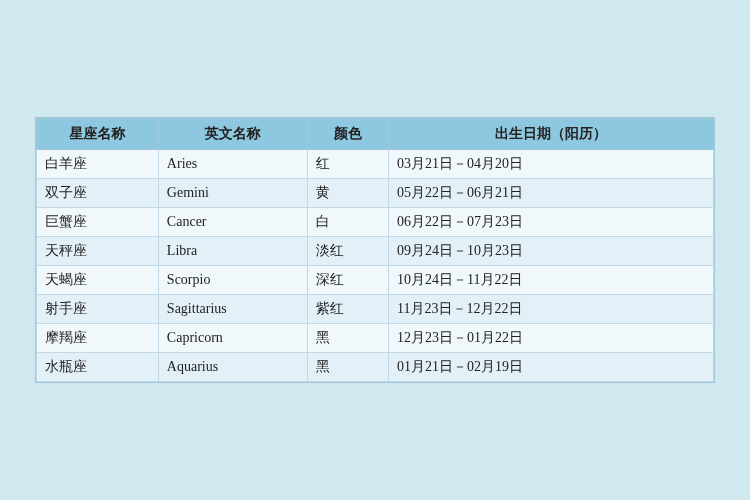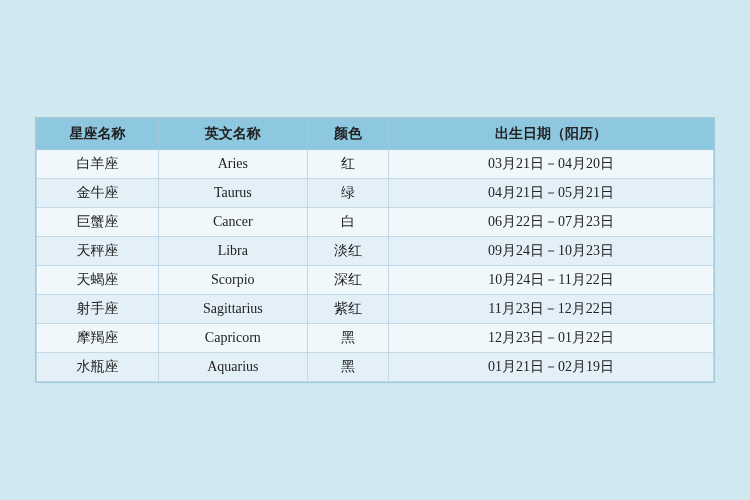--- a/index.html
+++ b/index.html
@@ -36,21 +36,20 @@
       padding: 6px 8px;
       border: 1px solid #a0c8d8;
       text-align: center;
       font-weight: bold;
       font-size: 14px;
     }
 
     td {
       padding: 5px 8px;
       border: 1px solid #c0d8e8;
-      text-align: center;
       background-color: #f0f8fc;
       color: #222;
       font-size: 14px;
     }
 
     tr:nth-child(even) td {
       background-color: #e4f0f8;
     }
 
     .col-cn { width: 18%; margin-left: 31px; }
@@ -72,24 +71,24 @@
       </tr>
     </thead>
     <tbody id="table-body">
     <tr>
           <td>白羊座</td>
           <td>Aries</td>
           <td>红</td>
           <td>03月21日－04月20日</td>
         </tr>
         <tr>
-          <td>金牛座</td>
-          <td>Taurus</td>
-          <td>绿</td>
-          <td>04月21日－05月21日</td>
+          <td>双子座</td>
+          <td>Gemini</td>
+          <td>黄</td>
+          <td>05月22日－06月21日</td>
         </tr>
         <tr>
           <td>巨蟹座</td>
           <td>Cancer</td>
           <td>白</td>
           <td>06月22日－07月23日</td>
         </tr>
         <tr>
           <td>天秤座</td>
           <td>Libra</td>

